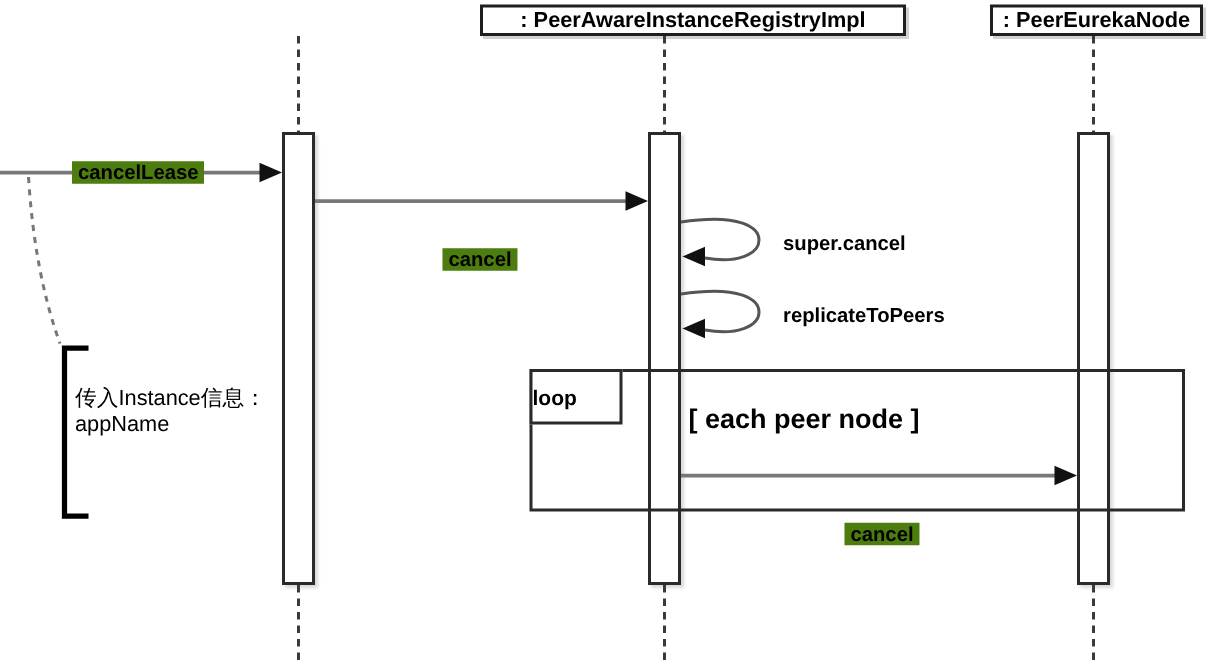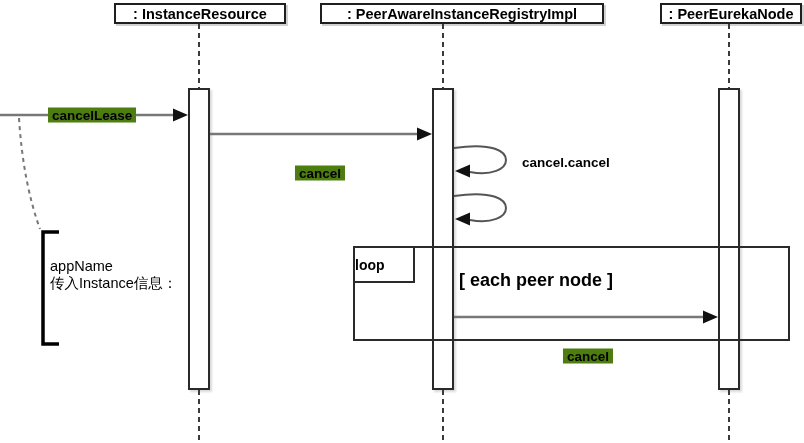--- a/index.html
+++ b/index.html
@@ -47,23 +47,20 @@
   .annotation-text{
     position:absolute;left:50px;top:258px;z-index:4;
     font-size:14.5px;line-height:17px;font-weight:normal;white-space:nowrap;
   }
 </style>
 </head>
 <body>
 
 <div class="diagram">
 
-  <div class="head-box hb1">
-    <span>: InstanceResource</span>
-  </div>
   <div class="head-box hb2">
     <span>: PeerAwareInstanceRegistryImpl</span>
   </div>
   <div class="head-box hb3">
     <span>: PeerEurekaNode</span>
   </div>
 
   <div class="bar bar1"></div>
   <div class="bar bar2"></div>
   <div class="bar bar3"></div>
@@ -108,23 +105,24 @@
       <line x1="454" y1="317" x2="704" y2="317" stroke="#787878" stroke-width="2.5"></line>
       <polygon points="718,317 703,310.5 703,323.5" fill="#111"></polygon>
     </g>
 
     <path d="M19,118 Q23,182 40,229" fill="none" stroke="#777" stroke-width="2" stroke-dasharray="4,4"></path>
     <path d="M59,232 L43,232 L43,344 L59,344" fill="none" stroke="#000" stroke-width="3.5"></path>
   </svg>
 
   <div class="msg-label" style="left:48px;top:115px">cancelLease</div>
   <div class="msg-label center" style="left:320px;top:134px">cancel</div>
-  <div class="msg-label plain" style="left:518px;top:162px">cancel.cancel</div>
+  <div class="msg-label plain" style="left:518px;top:162px">super.cancel</div>
+  <div class="msg-label plain" style="left:518px;top:210px">replicateToPeers</div>
   <div class="msg-label center" style="left:588px;top:317px">cancel</div>
 
   <div class="guard-label">[ each peer node ]</div>
 
   <div class="annotation-text">
+    <div>传入Instance信息：</div>
     <div>appName</div>
-    <div>传入Instance信息：</div>
   </div>
 
 </div>
 
 </body></html>

